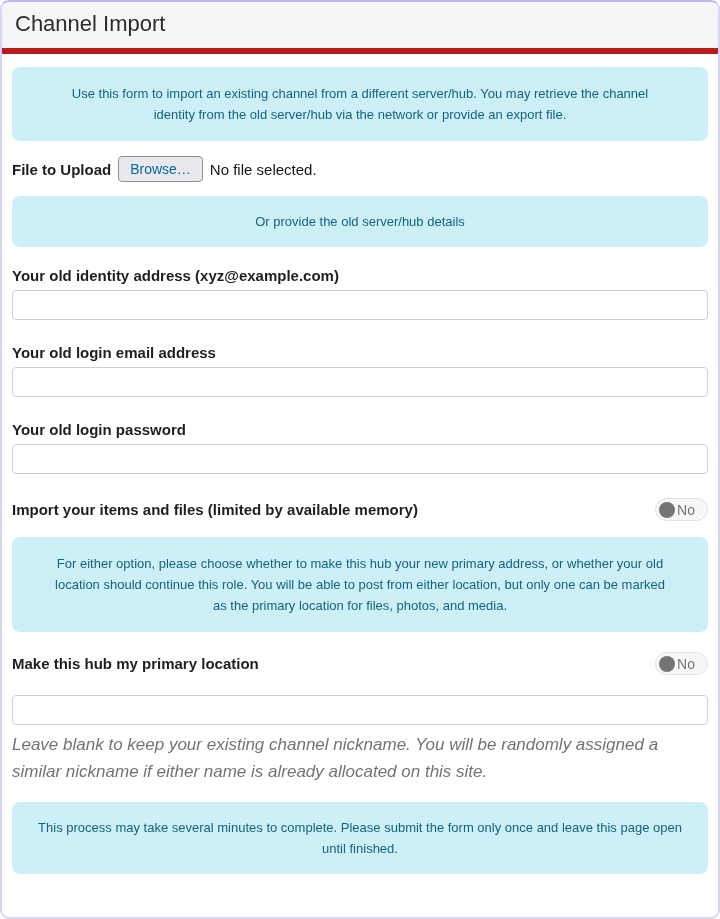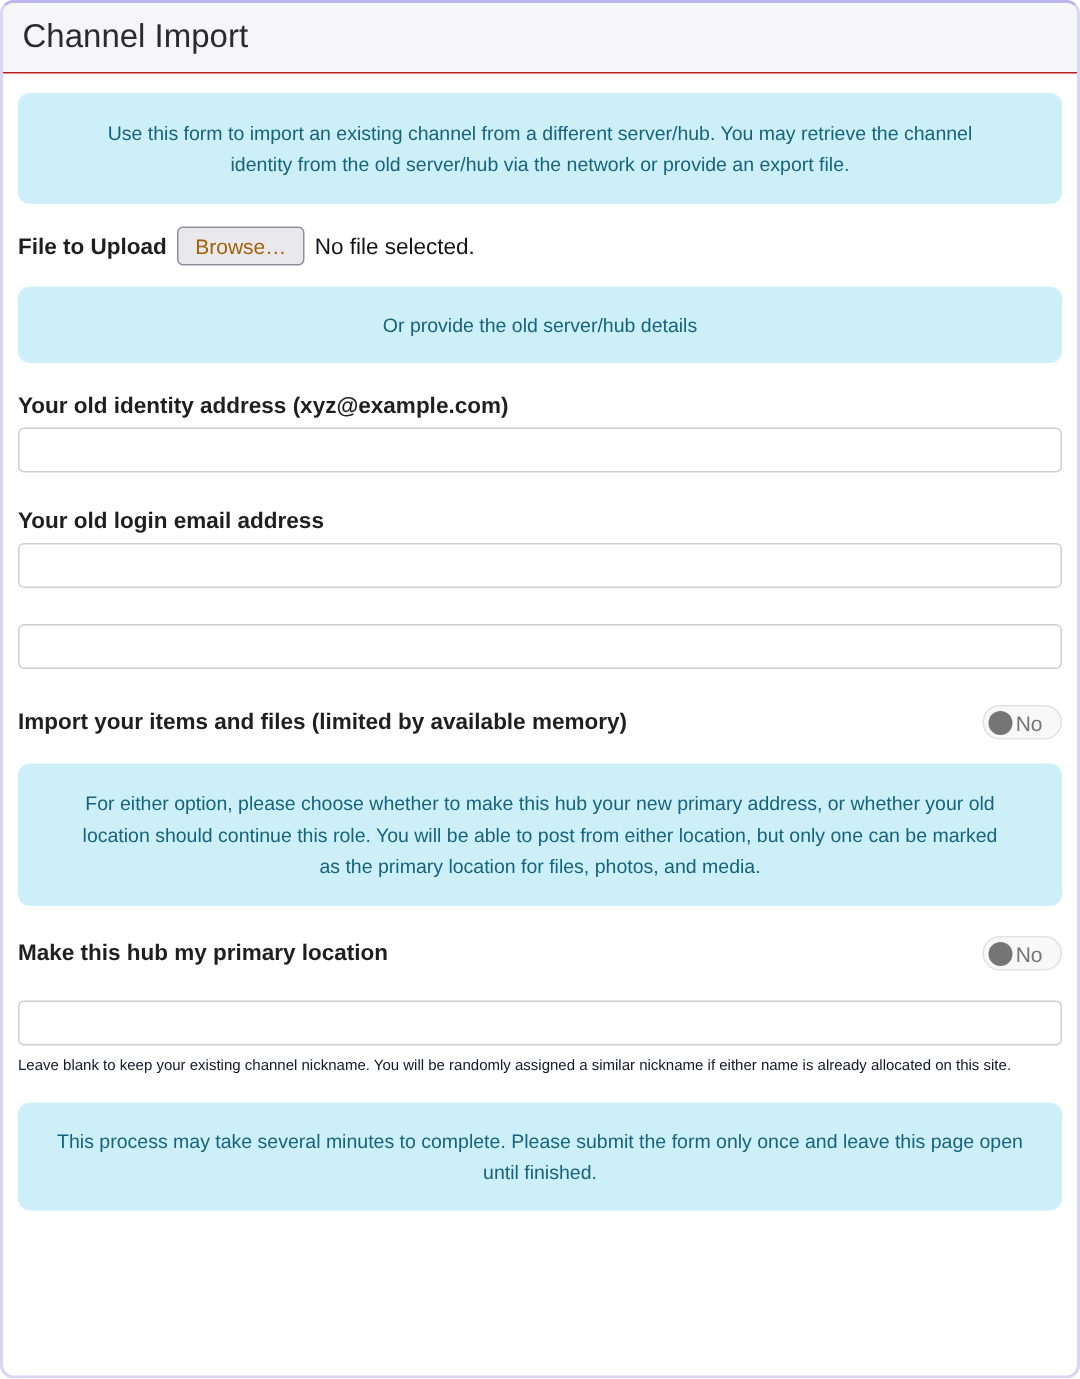--- a/index.html
+++ b/index.html
@@ -12,21 +12,21 @@
   .card {
     width: 720px; height: 919px;
     background: #ffffff;
     border: 2px solid #d9d5f4;
     border-top-color: #bcb5ee;
     border-radius: 9px;
     overflow: hidden;
   }
   .card-header {
     background: #f6f6f9;
-    border-bottom: 1px solid #b91c1c;
+    border-bottom: 6px solid #b91c1c;
     padding: 9px 13px 11px 13px;
     font-size: 22px;
     font-weight: 400;
     color: #2b2b2b;
   }
   .card-body { padding: 13px 10px 10px 10px; }
 
   .notice {
     background: #cdf0f8;
     color: #15637e;
@@ -46,21 +46,21 @@
     font-size: 15px;
   }
   .file-label { font-weight: 700; color: #1f1f1f; }
   .browse-btn {
     font-family: "Liberation Sans", sans-serif;
     background: #e9e9ed;
     border: 1px solid #8f8f9d;
     border-radius: 4px;
     padding: 4px 11px;
     font-size: 14px;
-    color: #a16207;
+    color: #0369a1;
     cursor: pointer;
   }
   .file-status { color: #15141a; font-size: 15px; }
 
   .form-group { margin: 20px 0 24px 0; }
   .form-label {
     display: block;
     font-weight: 700;
     font-size: 15px;
     color: #1f1f1f;
@@ -101,25 +101,26 @@
     cursor: pointer;
     user-select: none;
   }
   .toggle .knob {
     width: 16px; height: 16px;
     border-radius: 50%;
     background: #757575;
   }
 
   .help-text {
-    font-size: 10px;
-    color: #0f172a;
+    font-size: 17px;
+    color: #737373;
     line-height: 1.6;
     margin-top: 6px;
     max-width: 700px;
+    font-style: italic;
   }
 </style>
 </head>
 <body>
 
 <div class="card">
 
   <div class="card-header">Channel Import</div>
 
   <div class="card-body">
@@ -138,20 +139,21 @@
       <label class="form-label">Your old identity address (xyz@example.com)</label>
       <input type="text" class="text-input" value="" style="">
     </div>
 
     <div class="form-group">
       <label class="form-label">Your old login email address</label>
       <input type="text" class="text-input" value="" style="">
     </div>
 
     <div class="form-group">
+      <label class="form-label">Your old login password</label>
       <input type="password" class="text-input" value="" style="">
     </div>
 
     <div class="toggle-row">
       <span class="form-label">Import your items and files (limited by available memory)</span>
       <span class="toggle">
         <span class="knob"></span>
         <span>No</span>
       </span>
     </div>

